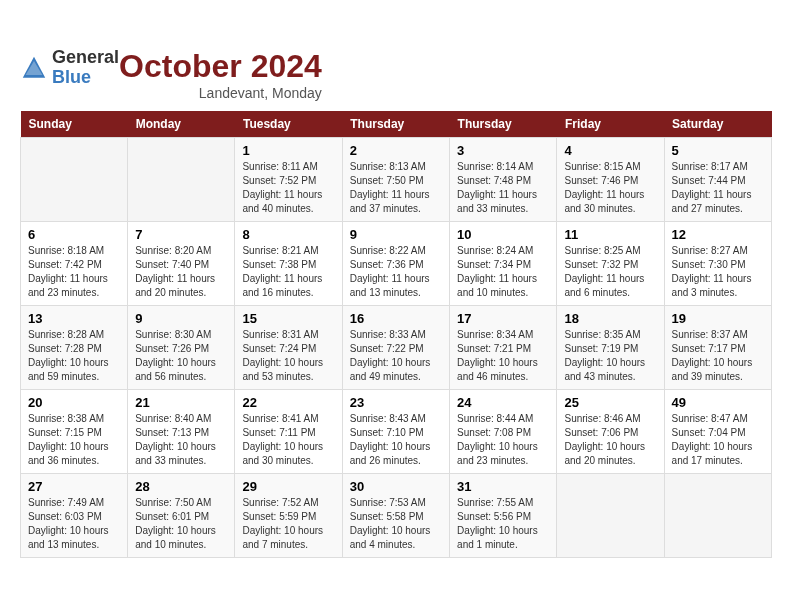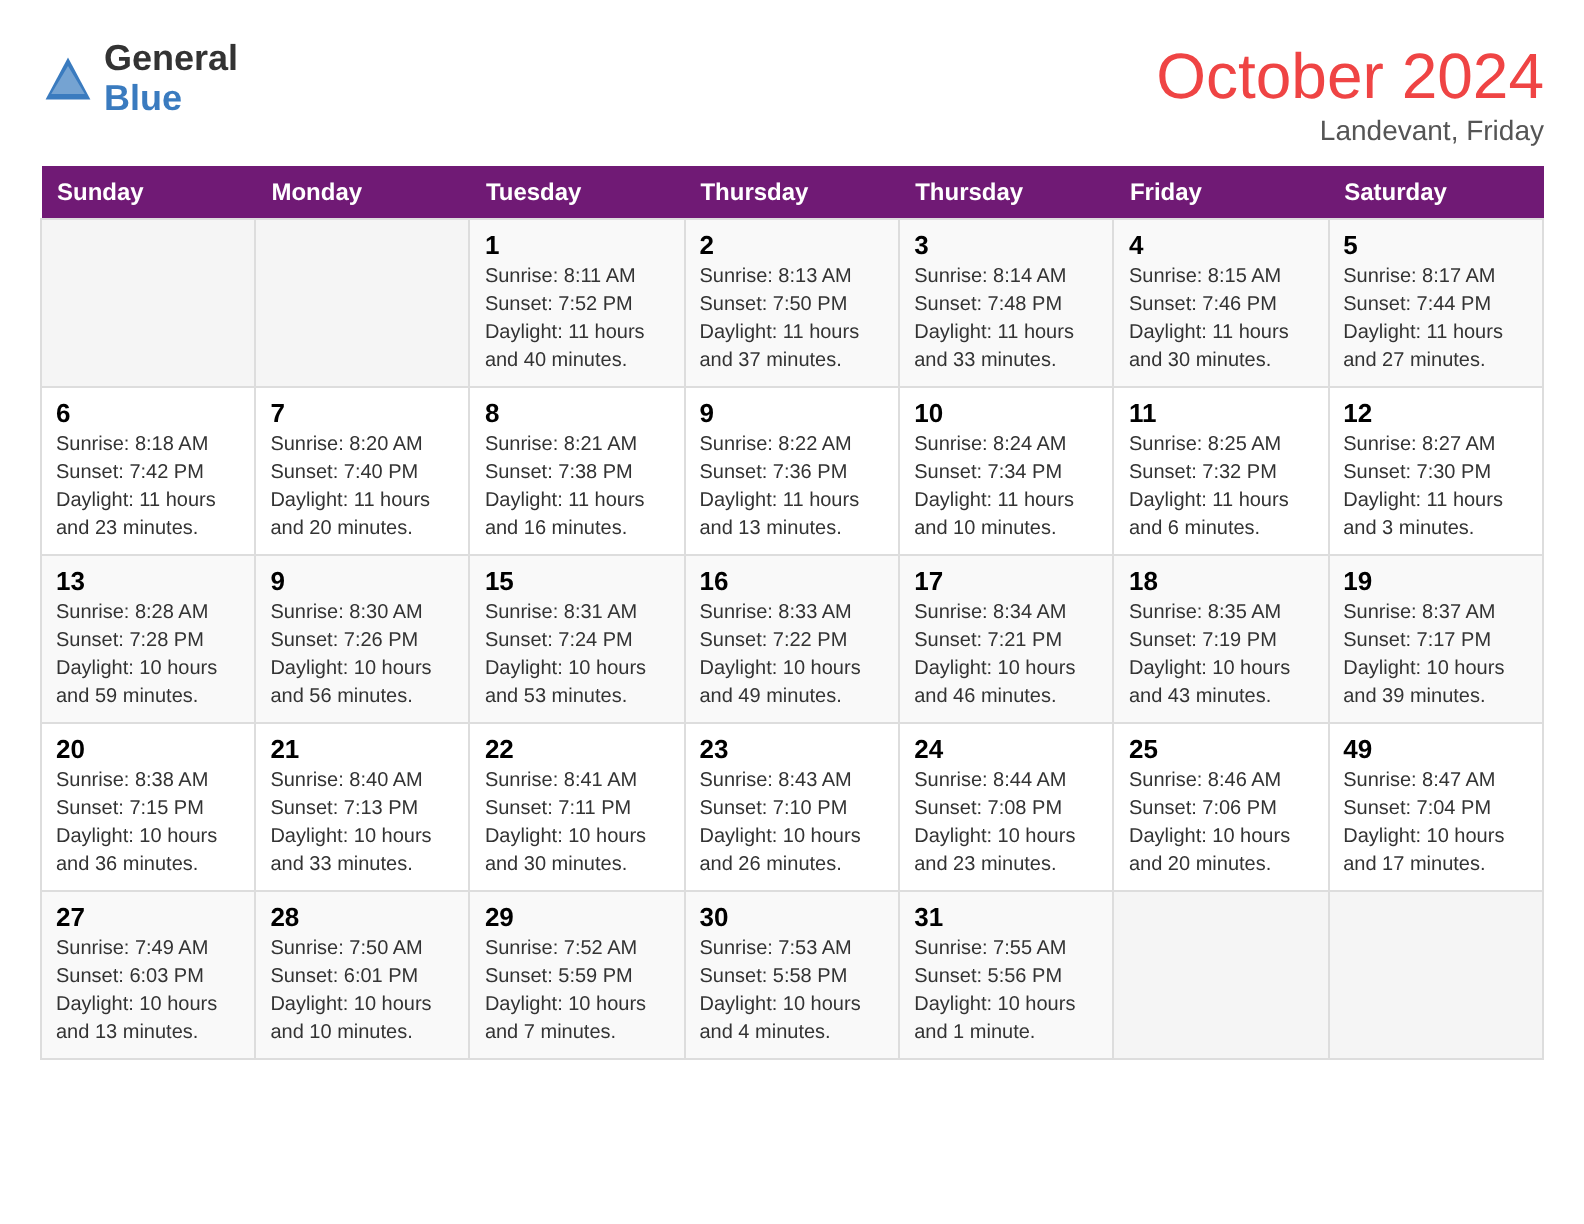--- a/index.html
+++ b/index.html
@@ -5,23 +5,23 @@
     * { box-sizing: border-box; margin: 0; padding: 0; }
     body {
       font-family: Arial, sans-serif;
       background: #fff;
       width: 792px;
       min-height: 612px;
       padding: 20px;
     }
     .header {
       display: flex;
-      justify-content: space-between;
       align-items: flex-start;
       margin-bottom: 10px;
+      margin-top: 28px;
     }
     .logo {
       display: flex;
       align-items: center;
       gap: 4px;
     }
     .logo-text {
       display: flex;
       flex-direction: column;
       line-height: 1.1;
@@ -38,34 +38,34 @@
     }
     .logo-icon {
       width: 28px;
       height: 28px;
     }
     .title-block {
       text-align: right;
     }
     .main-title {
       font-size: 32px;
-      font-weight: normal;
-      color: #ef4444;
+      font-weight: bold;
+      color: #7f1d1d;
     }
     .subtitle {
       font-size: 14px;
       color: #555;
     }
     table {
       width: 100%;
       border-collapse: collapse;
       font-size: 11px;
     }
     thead tr th {
-      background-color: #701a75;
+      background-color: #7f1d1d;
       color: #fff;
       font-weight: bold;
       padding: 6px 8px;
       text-align: left;
       font-size: 12px;
     }
     tbody tr td {
       border: 1px solid #ddd;
       vertical-align: top;
       padding: 5px 7px;
@@ -103,21 +103,21 @@
       <polygon points="20,4 36,34 4,34" fill="#3a7bbf"></polygon>
       <polygon points="20,10 32,30 8,30" fill="#fff" opacity="0.3"></polygon>
     </svg>
     <div class="logo-text">
       <span class="logo-general">General</span>
       <span class="logo-blue">Blue</span>
     </div>
   </div>
   <div class="title-block">
     <div class="main-title">October 2024</div>
-    <div class="subtitle">Landevant, Friday</div>
+    <div class="subtitle">Landevant, Monday</div>
   </div>
 </div>
 
 <table>
   <thead>
     <tr>
     <th>Sunday</th>
         <th>Monday</th>
         <th>Tuesday</th>
         <th>Thursday</th>

